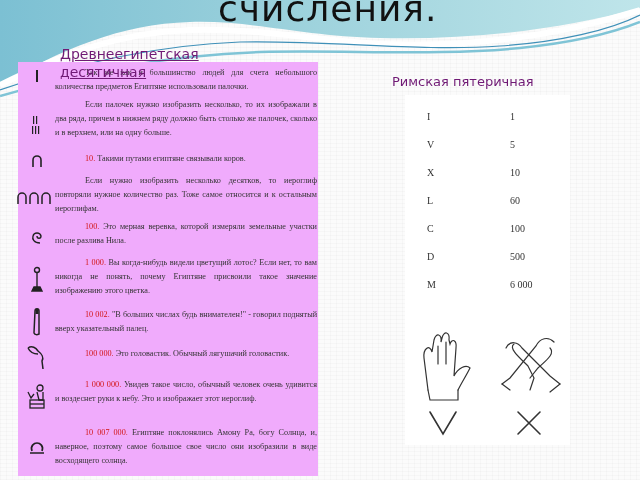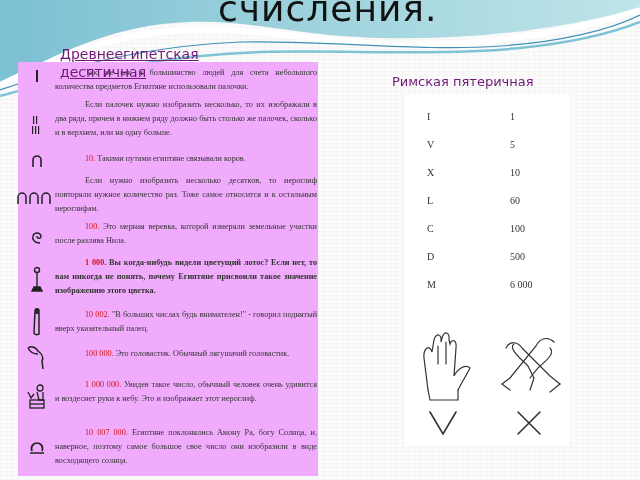--- a/index.html
+++ b/index.html
@@ -154,21 +154,21 @@
   <div class="egypt-row" style="top:194px;">
     <div class="glyph" style="top:10px;">
       <svg width="12" height="26">
           <g fill="none" stroke="#222" stroke-width="1.4">
             <circle cx="6" cy="4" r="2.5"></circle>
             <line x1="6" y1="6" x2="6" y2="21"></line>
             <path d="M1,25 L11,25 L9,21 L3,21 Z" fill="#222"></path>
           </g>
         </svg>
     </div>
-    <div class="para" style="top:0px;font-weight:bold;">
+    <div class="para" style="top:0px;">
       <span class="num">1 000.</span>
       <span>Вы когда-нибудь видели цветущий лотос? Если нет, то вам никогда не понять, почему Египтяне присвоили такое значение изображению этого цветка.</span>
     </div>
   </div>
 
   <div class="egypt-row" style="top:246px;">
     <div class="glyph" style="top:0px;">
       <svg width="12" height="28">
           <path d="M4,3 C4,0 8,0 8,3 L8,26 C6,27 4,27 3,25 Z" fill="none" stroke="#222" stroke-width="1.5"></path>
           <rect x="4.5" y="1" width="3" height="5" fill="#222"></rect>

